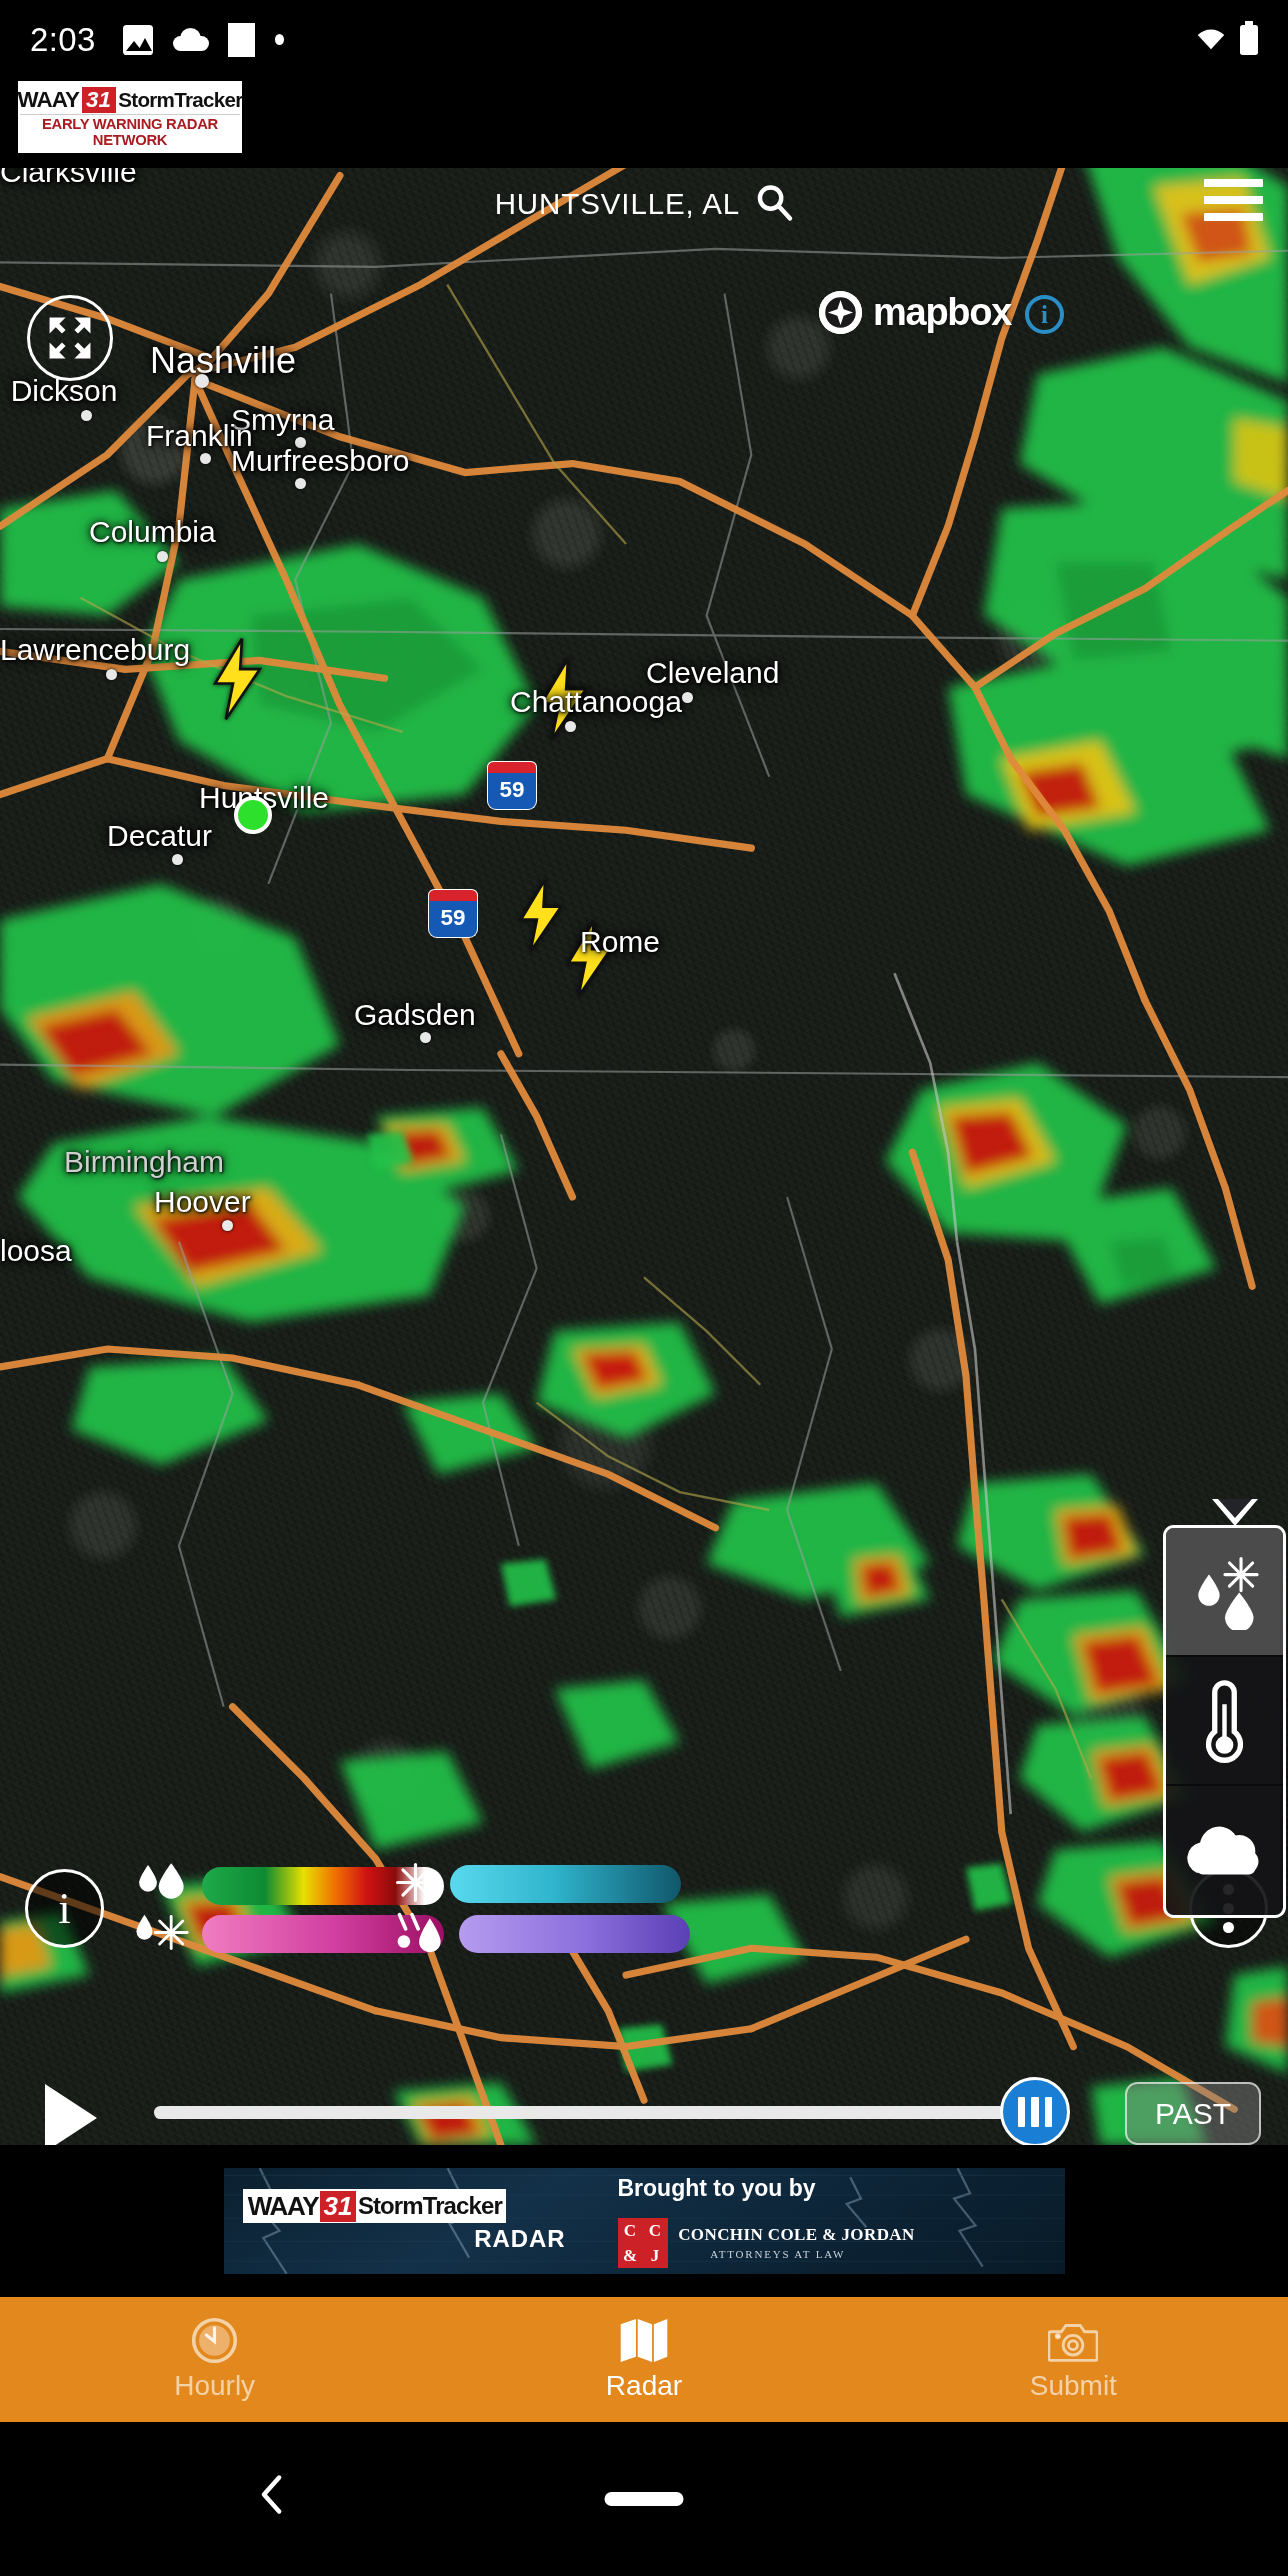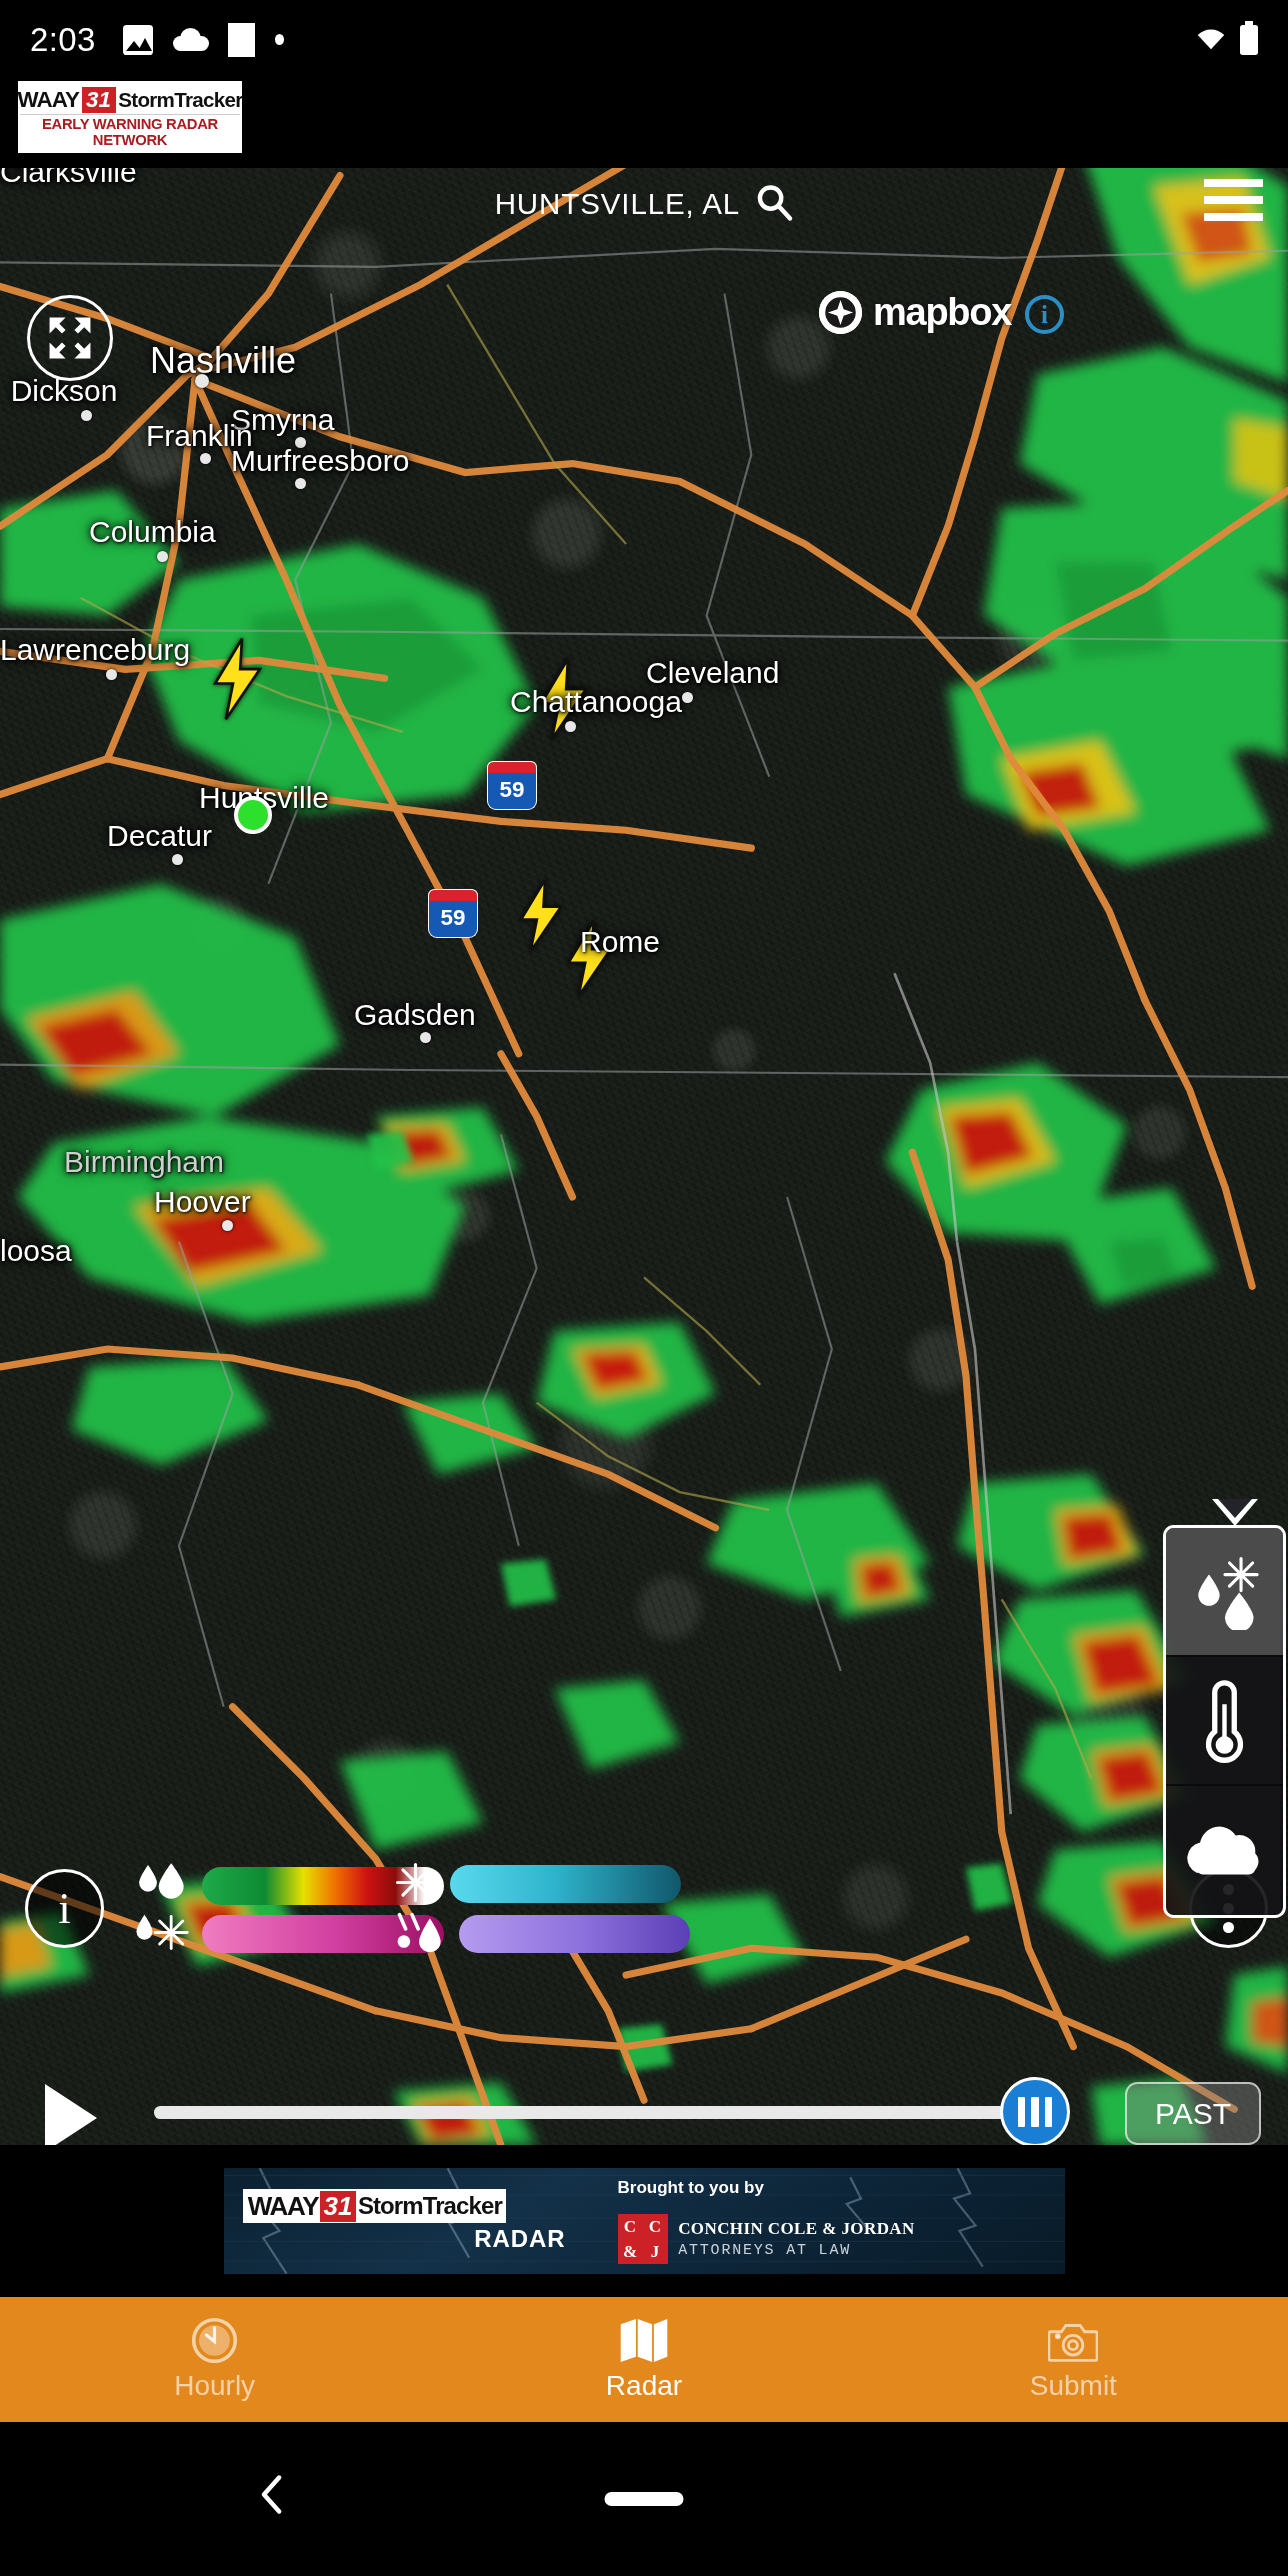--- a/index.html
+++ b/index.html
@@ -170,29 +170,29 @@
   .ad-left { width:394px; padding-left:19.7px; position:relative; z-index:2; }
   .ad-logo { background:#fff; border:1.8px solid #fff; display:inline-flex; align-items:center;
              padding:0.9px 3.6px; }
   .ad-waay { color:#111; font-size:26px; font-weight:bold; letter-spacing:-1.3px; }
   .ad-31 { background:#cc2127; color:#fff; font-size:26px; font-weight:bold;
            font-style:italic; padding:0 3.6px; margin:0 1.8px; }
   .ad-st { color:#111; font-size:24px; font-weight:bold; letter-spacing:-0.9px; }
   .ad-radar { color:#fff; font-size:24px; font-weight:bold; letter-spacing:0.9px;
               text-align:right; padding-right:52px; margin-top:1.8px; }
   .ad-right { flex:1; position:relative; z-index:2; }
-  .ad-bty { color:#fff; font-size:17px; font-weight:bold; margin-bottom:16px; }
+  .ad-bty { color:#fff; font-size:23px; font-weight:bold; margin-bottom:16px; }
   .ad-firm-row { display:flex; align-items:center; gap:10.7px; }
   .ccj { width:50px; height:50px; background:#cc2127; color:#fff; font-weight:bold;
          font-size:17px; display:grid; grid-template-columns:1fr 1fr; place-items:center;
          line-height:1; font-family:"Liberation Serif", serif; }
   .ad-firm { color:#fff; font-size:17px; font-weight:bold; letter-spacing:0.4px;
              font-family:"Liberation Serif", serif; }
-  .ad-sub { color:#c9d2da; font-size:15px; letter-spacing:1.8px; margin-top:2.7px;
-            font-family:Liberation Mono, monospace; }
+  .ad-sub { color:#c9d2da; font-size:11px; letter-spacing:1.8px; margin-top:2.7px;
+            font-family:Liberation Serif, serif;margin-left:32px; }
 
   
   .nav { position:absolute; left:0; top:2297px; width:1288px; height:125px;
          background:#e3881c; display:flex; z-index:29; }
   .nav-item { flex:1; display:flex; flex-direction:column; align-items:center;
               justify-content:center; gap:5.4px; }
   .nav-label { font-size:28px; color:rgba(255,255,255,.62); }
   .nav-item.active .nav-label { color:#fff; }
   .nav-ico { height:47px; display:flex; align-items:flex-end; }
 

